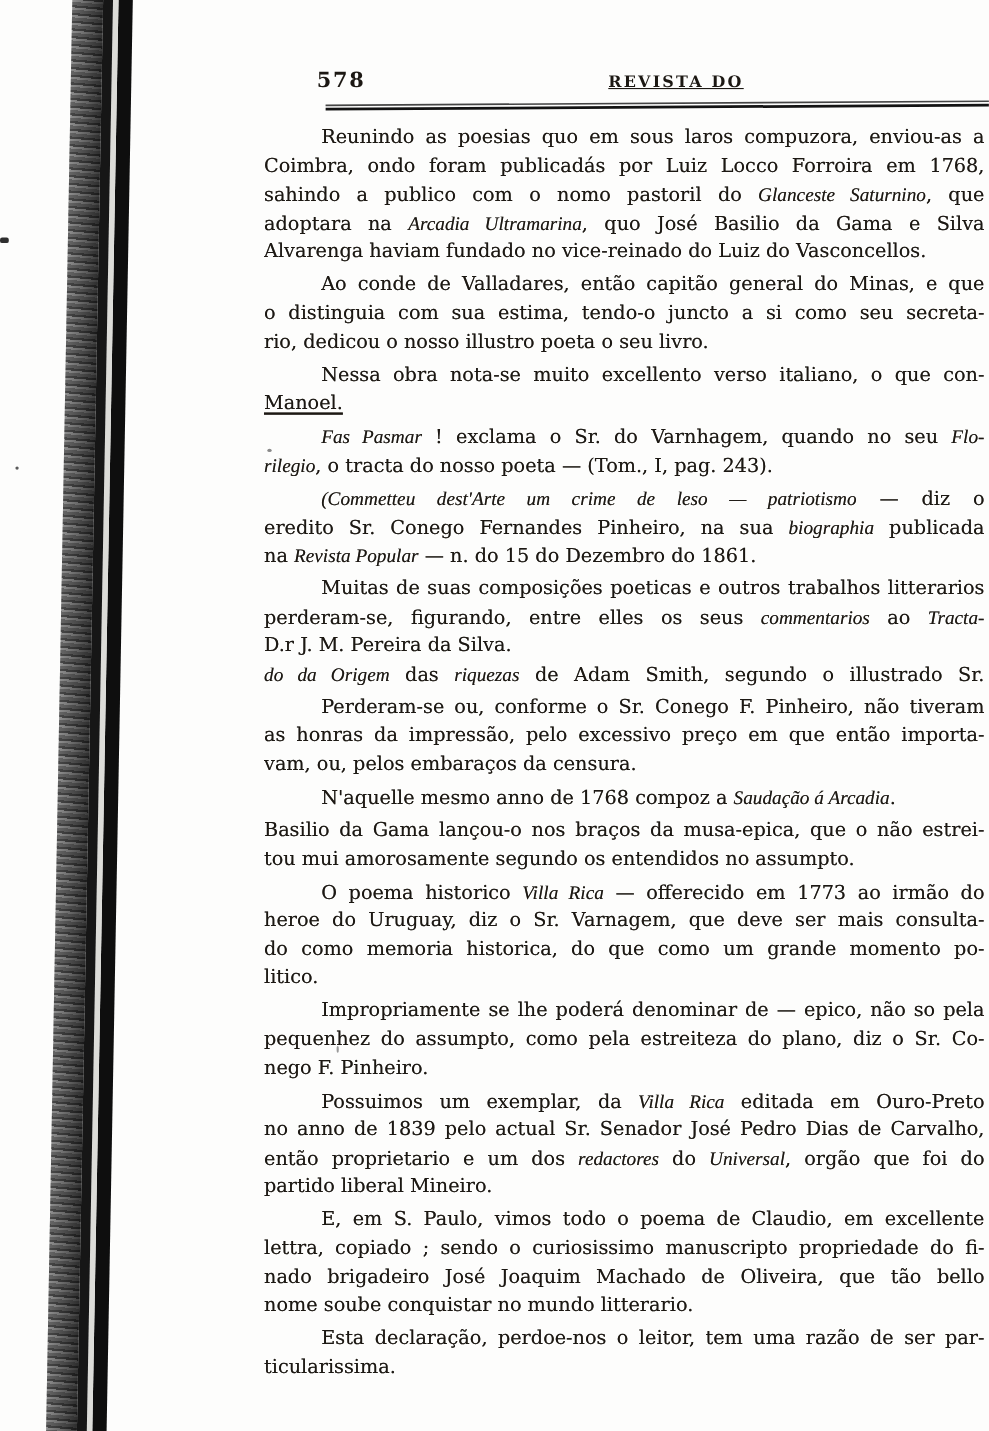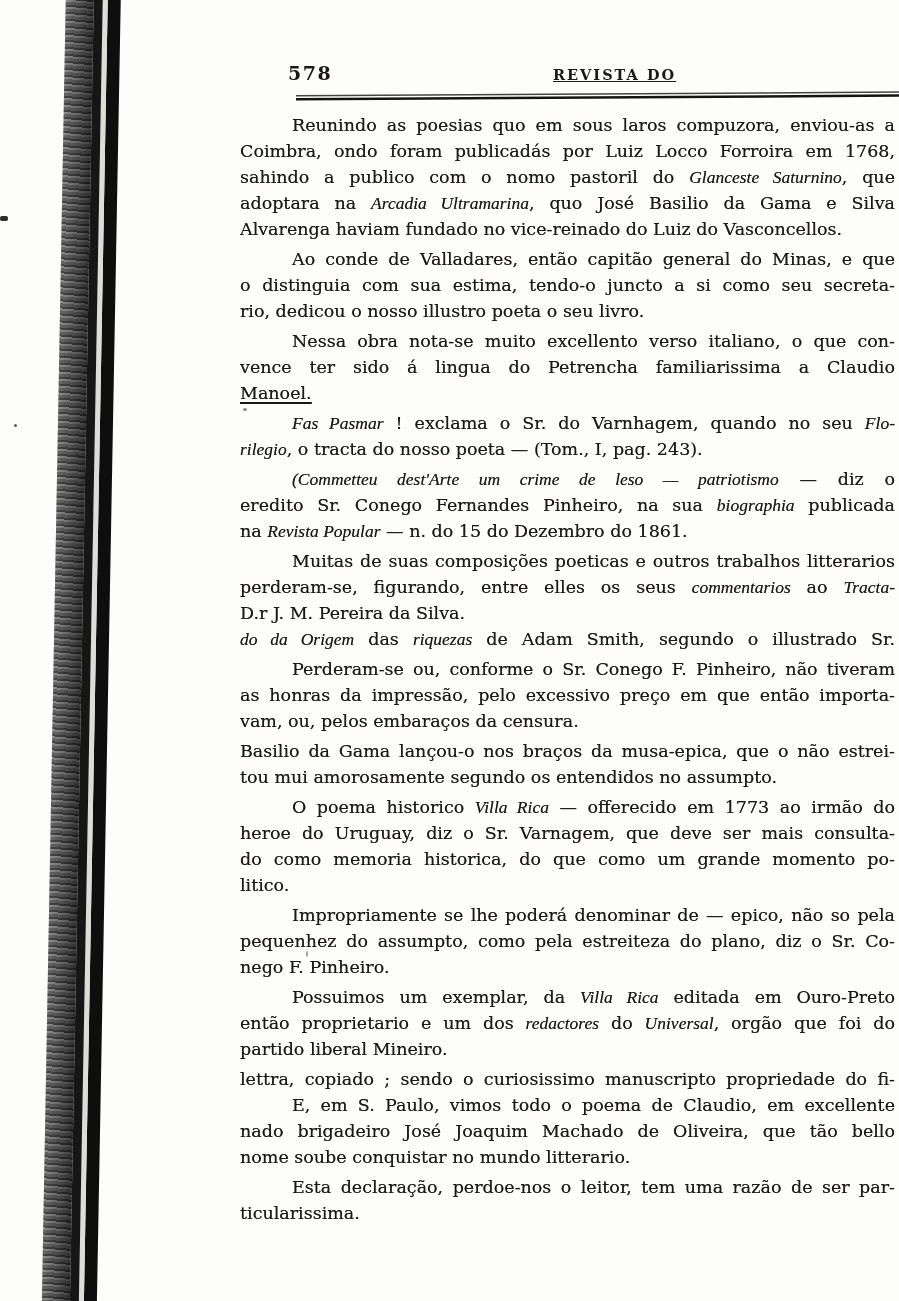--- a/index.html
+++ b/index.html
@@ -76,21 +76,20 @@
         <div class="line"><span>adoptara na </span><i>Arcadia Ultramarina</i><span>, quo José Basilio da Gama e Silva</span></div>
         <div class="line last"><span>Alvarenga haviam fundado no vice-reinado do Luiz do Vasconcellos.</span></div>
       </div>
       <div class="para">
         <div class="line first"><span>Ao conde de Valladares, então capitão general do Minas, e que</span></div>
         <div class="line"><span>o distinguia com sua estima, tendo-o juncto a si como seu secreta-</span></div>
         <div class="line last"><span>rio, dedicou o nosso illustro poeta o seu livro.</span></div>
       </div>
       <div class="para">
         <div class="line first"><span>Nessa obra nota-se muito excellento verso italiano, o que con-</span></div>
-        <div class="line"><span>vence ter sido á lingua do Petrencha familiarissima a Claudio</span></div>
         <div class="line last"><span class="u">Manoel.</span></div>
       </div>
       <div class="para">
         <div class="line first"><i>Fas Pasmar</i><span> ! exclama o Sr. do Varnhagem, quando no seu </span><i>Flo-</i></div>
         <div class="line last"><i>rilegio</i><span>, o tracta do nosso poeta — (Tom., I, pag. 243).</span></div>
       </div>
       <div class="para">
         <div class="line first"><i>(Commetteu dest'Arte um crime de leso — patriotismo</i><span> — diz o</span></div>
         <div class="line"><span>eredito Sr. Conego Fernandes Pinheiro, na sua </span><i>biographia</i><span> publicada</span></div>
         <div class="line last"><span>na </span><i>Revista Popular</i><span> — n. do 15 do Dezembro do 1861.</span></div>
@@ -100,42 +99,46 @@
         <div class="line"><span>perderam-se, figurando, entre elles os seus </span><i>commentarios</i><span> ao </span><i>Tracta-</i></div>
         <div class="line last"><span>D.r J. M. Pereira da Silva.</span></div>
         <div class="line"><i>do da Origem</i><span> das </span><i>riquezas</i><span> de Adam Smith, segundo o illustrado Sr.</span></div>
       </div>
       <div class="para">
         <div class="line first"><span>Perderam-se ou, conforme o Sr. Conego F. Pinheiro, não tiveram</span></div>
         <div class="line"><span>as honras da impressão, pelo excessivo preço em que então importa-</span></div>
         <div class="line last"><span>vam, ou, pelos embaraços da censura.</span></div>
       </div>
       <div class="para">
+        <div class="line first last"><span>N'aquelle mesmo anno de 1768 compoz a </span><i>Saudação á Arcadia</i><span>.</span></div>
+      </div>
+      <div class="para">
         <div class="line"><span>Basilio da Gama lançou-o nos braços da musa-epica, que o não estrei-</span></div>
         <div class="line last"><span>tou mui amorosamente segundo os entendidos no assumpto.</span></div>
       </div>
       <div class="para">
         <div class="line first"><span>O poema historico </span><i>Villa Rica</i><span> — offerecido em 1773 ao irmão do</span></div>
         <div class="line"><span>heroe do Uruguay, diz o Sr. Varnagem, que deve ser mais consulta-</span></div>
         <div class="line"><span>do como memoria historica, do que como um grande momento po-</span></div>
         <div class="line last"><span>litico.</span></div>
       </div>
       <div class="para">
         <div class="line first"><span>Impropriamente se lhe poderá denominar de — epico, não so pela</span></div>
         <div class="line"><span>pequenhez do assumpto, como pela estreiteza do plano, diz o Sr. Co-</span></div>
         <div class="line last"><span>nego F. Pinheiro.</span></div>
       </div>
       <div class="para">
         <div class="line first"><span>Possuimos um exemplar, da </span><i>Villa Rica</i><span> editada em Ouro-Preto</span></div>
+        <div class="line"><span>no anno de 1839 pelo actual Sr. Senador José Pedro Dias de Carvalho,</span></div>
         <div class="line"><span>então proprietario e um dos </span><i>redactores</i><span> do </span><i>Universal</i><span>, orgão que foi do</span></div>
         <div class="line last"><span>partido liberal Mineiro.</span></div>
       </div>
       <div class="para">
+        <div class="line first"><span>E, em S. Paulo, vimos todo o poema de Claudio, em excellente</span></div>
         <div class="line"><span>lettra, copiado ; sendo o curiosissimo manuscripto propriedade do fi-</span></div>
-        <div class="line first"><span>E, em S. Paulo, vimos todo o poema de Claudio, em excellente</span></div>
         <div class="line"><span>nado brigadeiro José Joaquim Machado de Oliveira, que tão bello</span></div>
         <div class="line last"><span>nome soube conquistar no mundo litterario.</span></div>
       </div>
       <div class="para">
         <div class="line first"><span>Esta declaração, perdoe-nos o leitor, tem uma razão de ser par-</span></div>
         <div class="line last"><span>ticularissima.</span></div>
       </div>
     </div>
 
   <div class="speck dash" style="left:0;top:216px;width:8px;height:5px;"></div>

